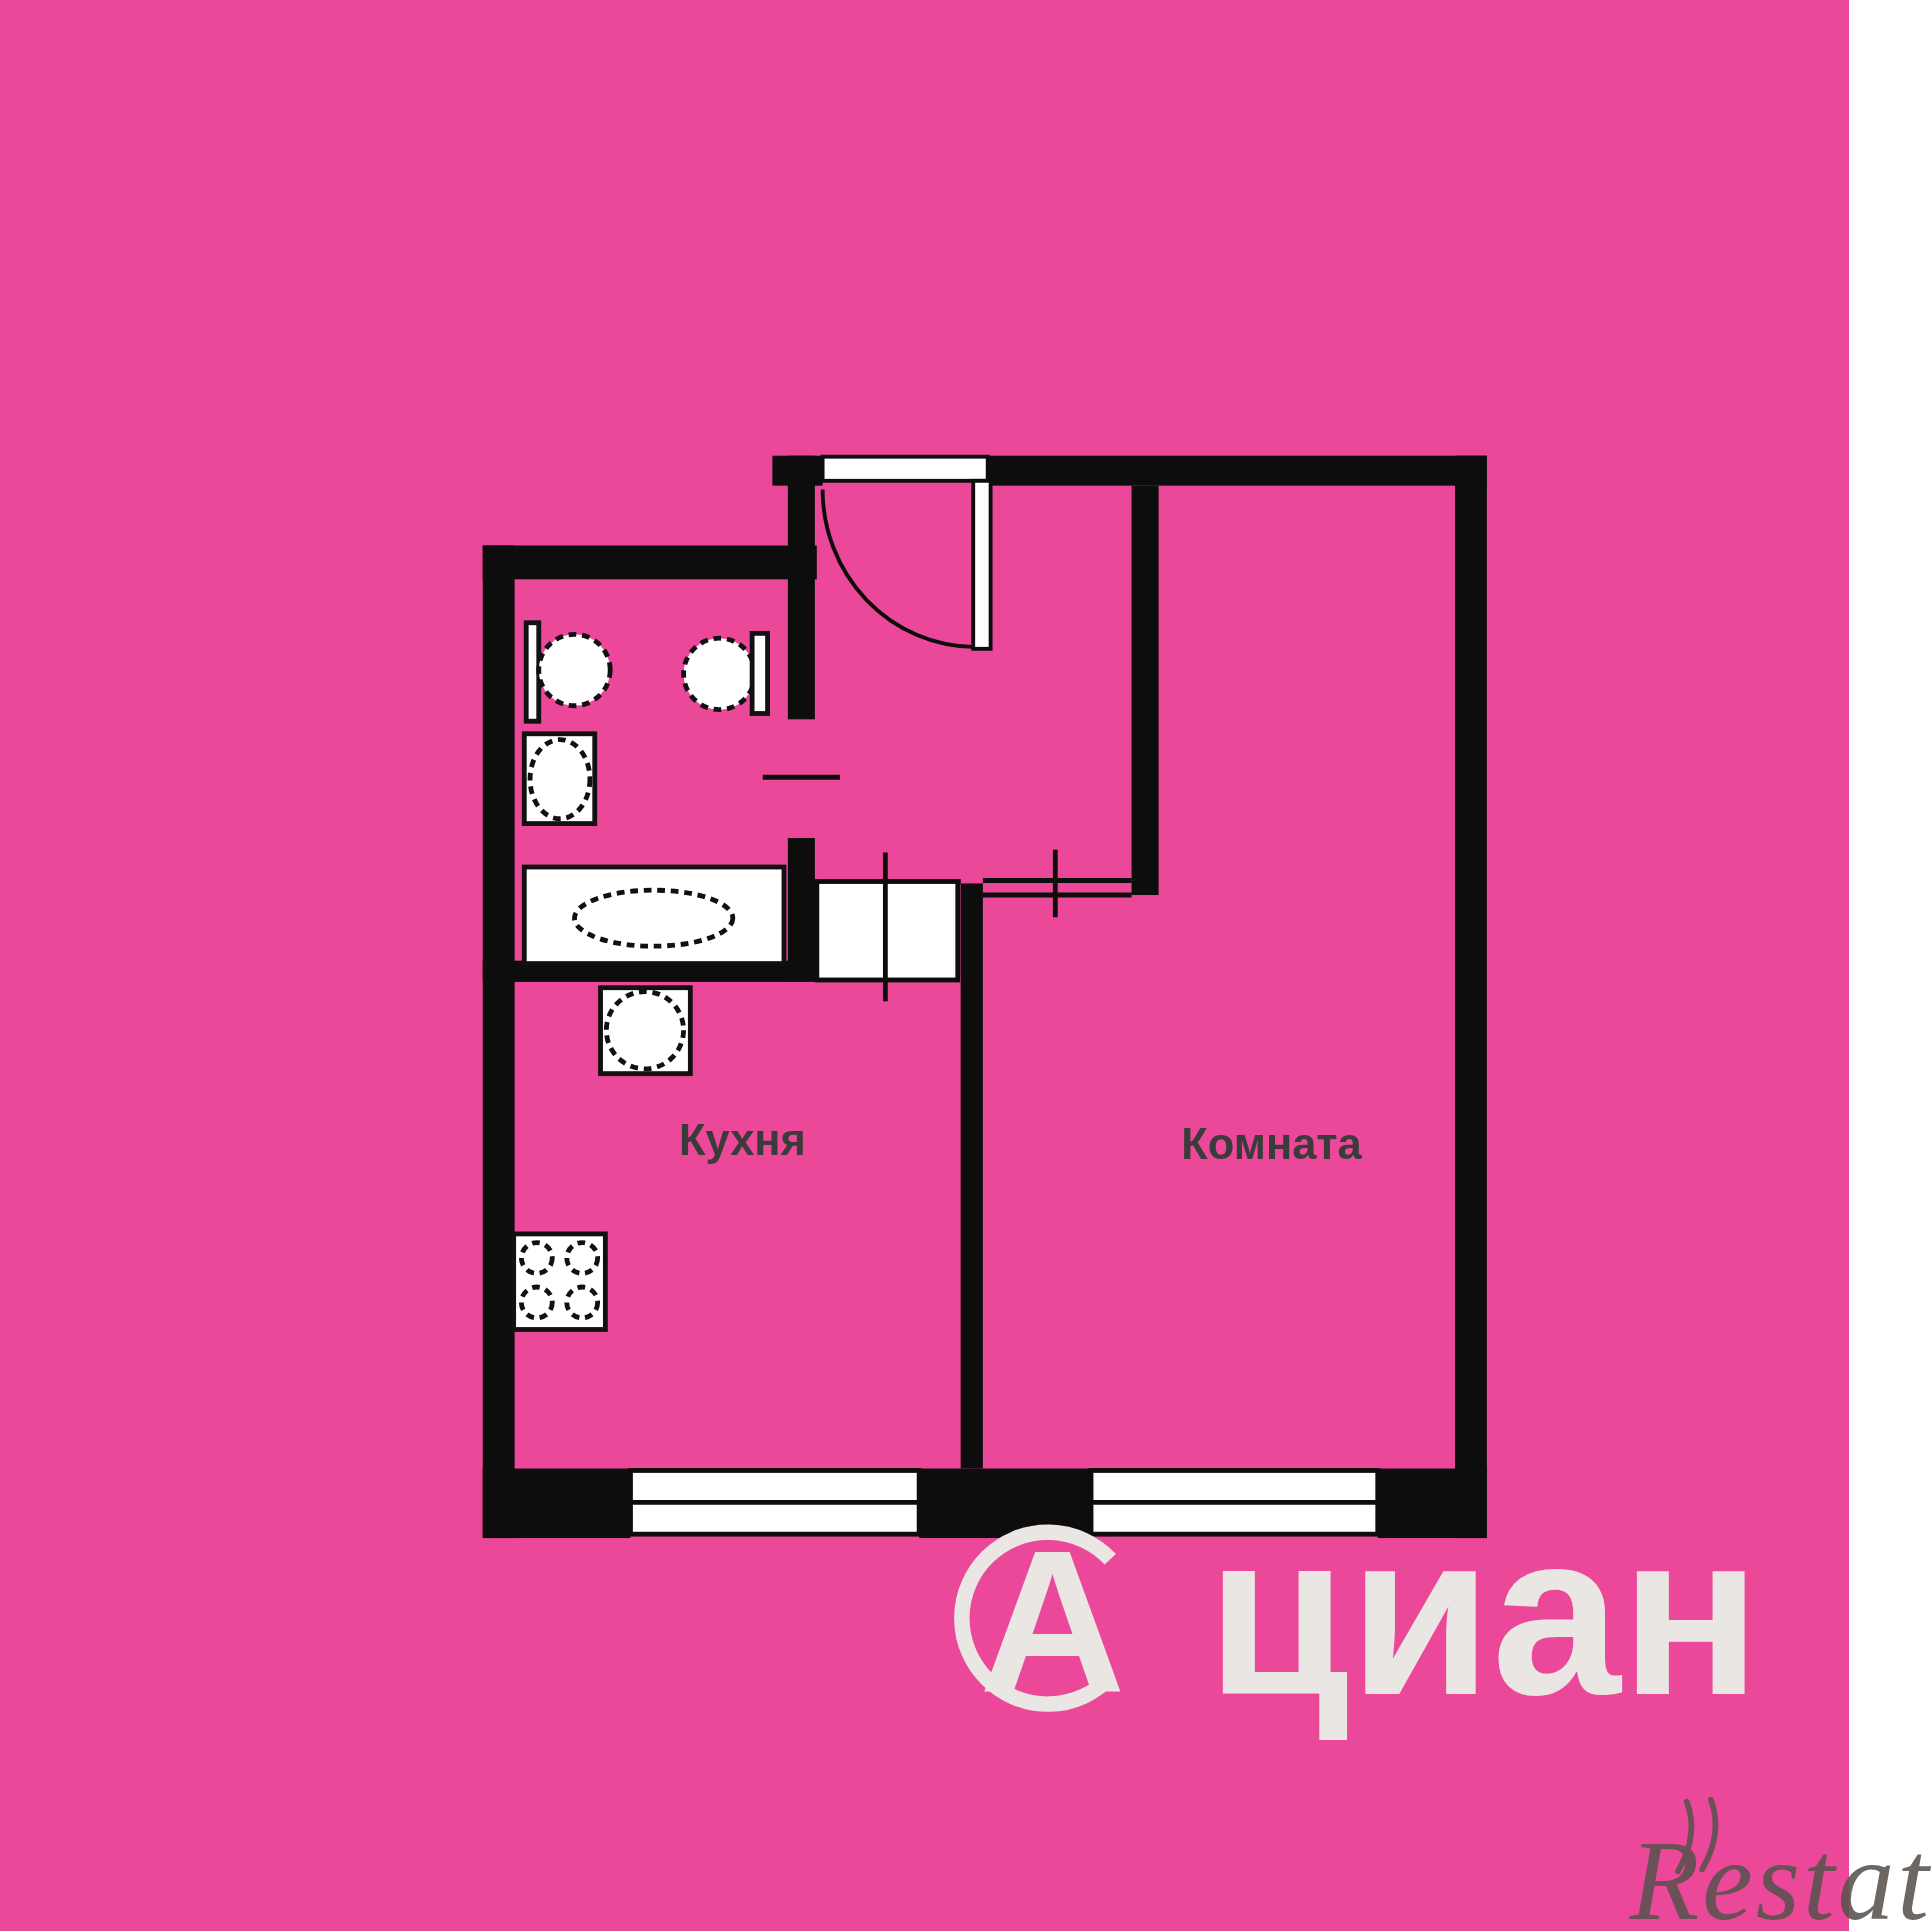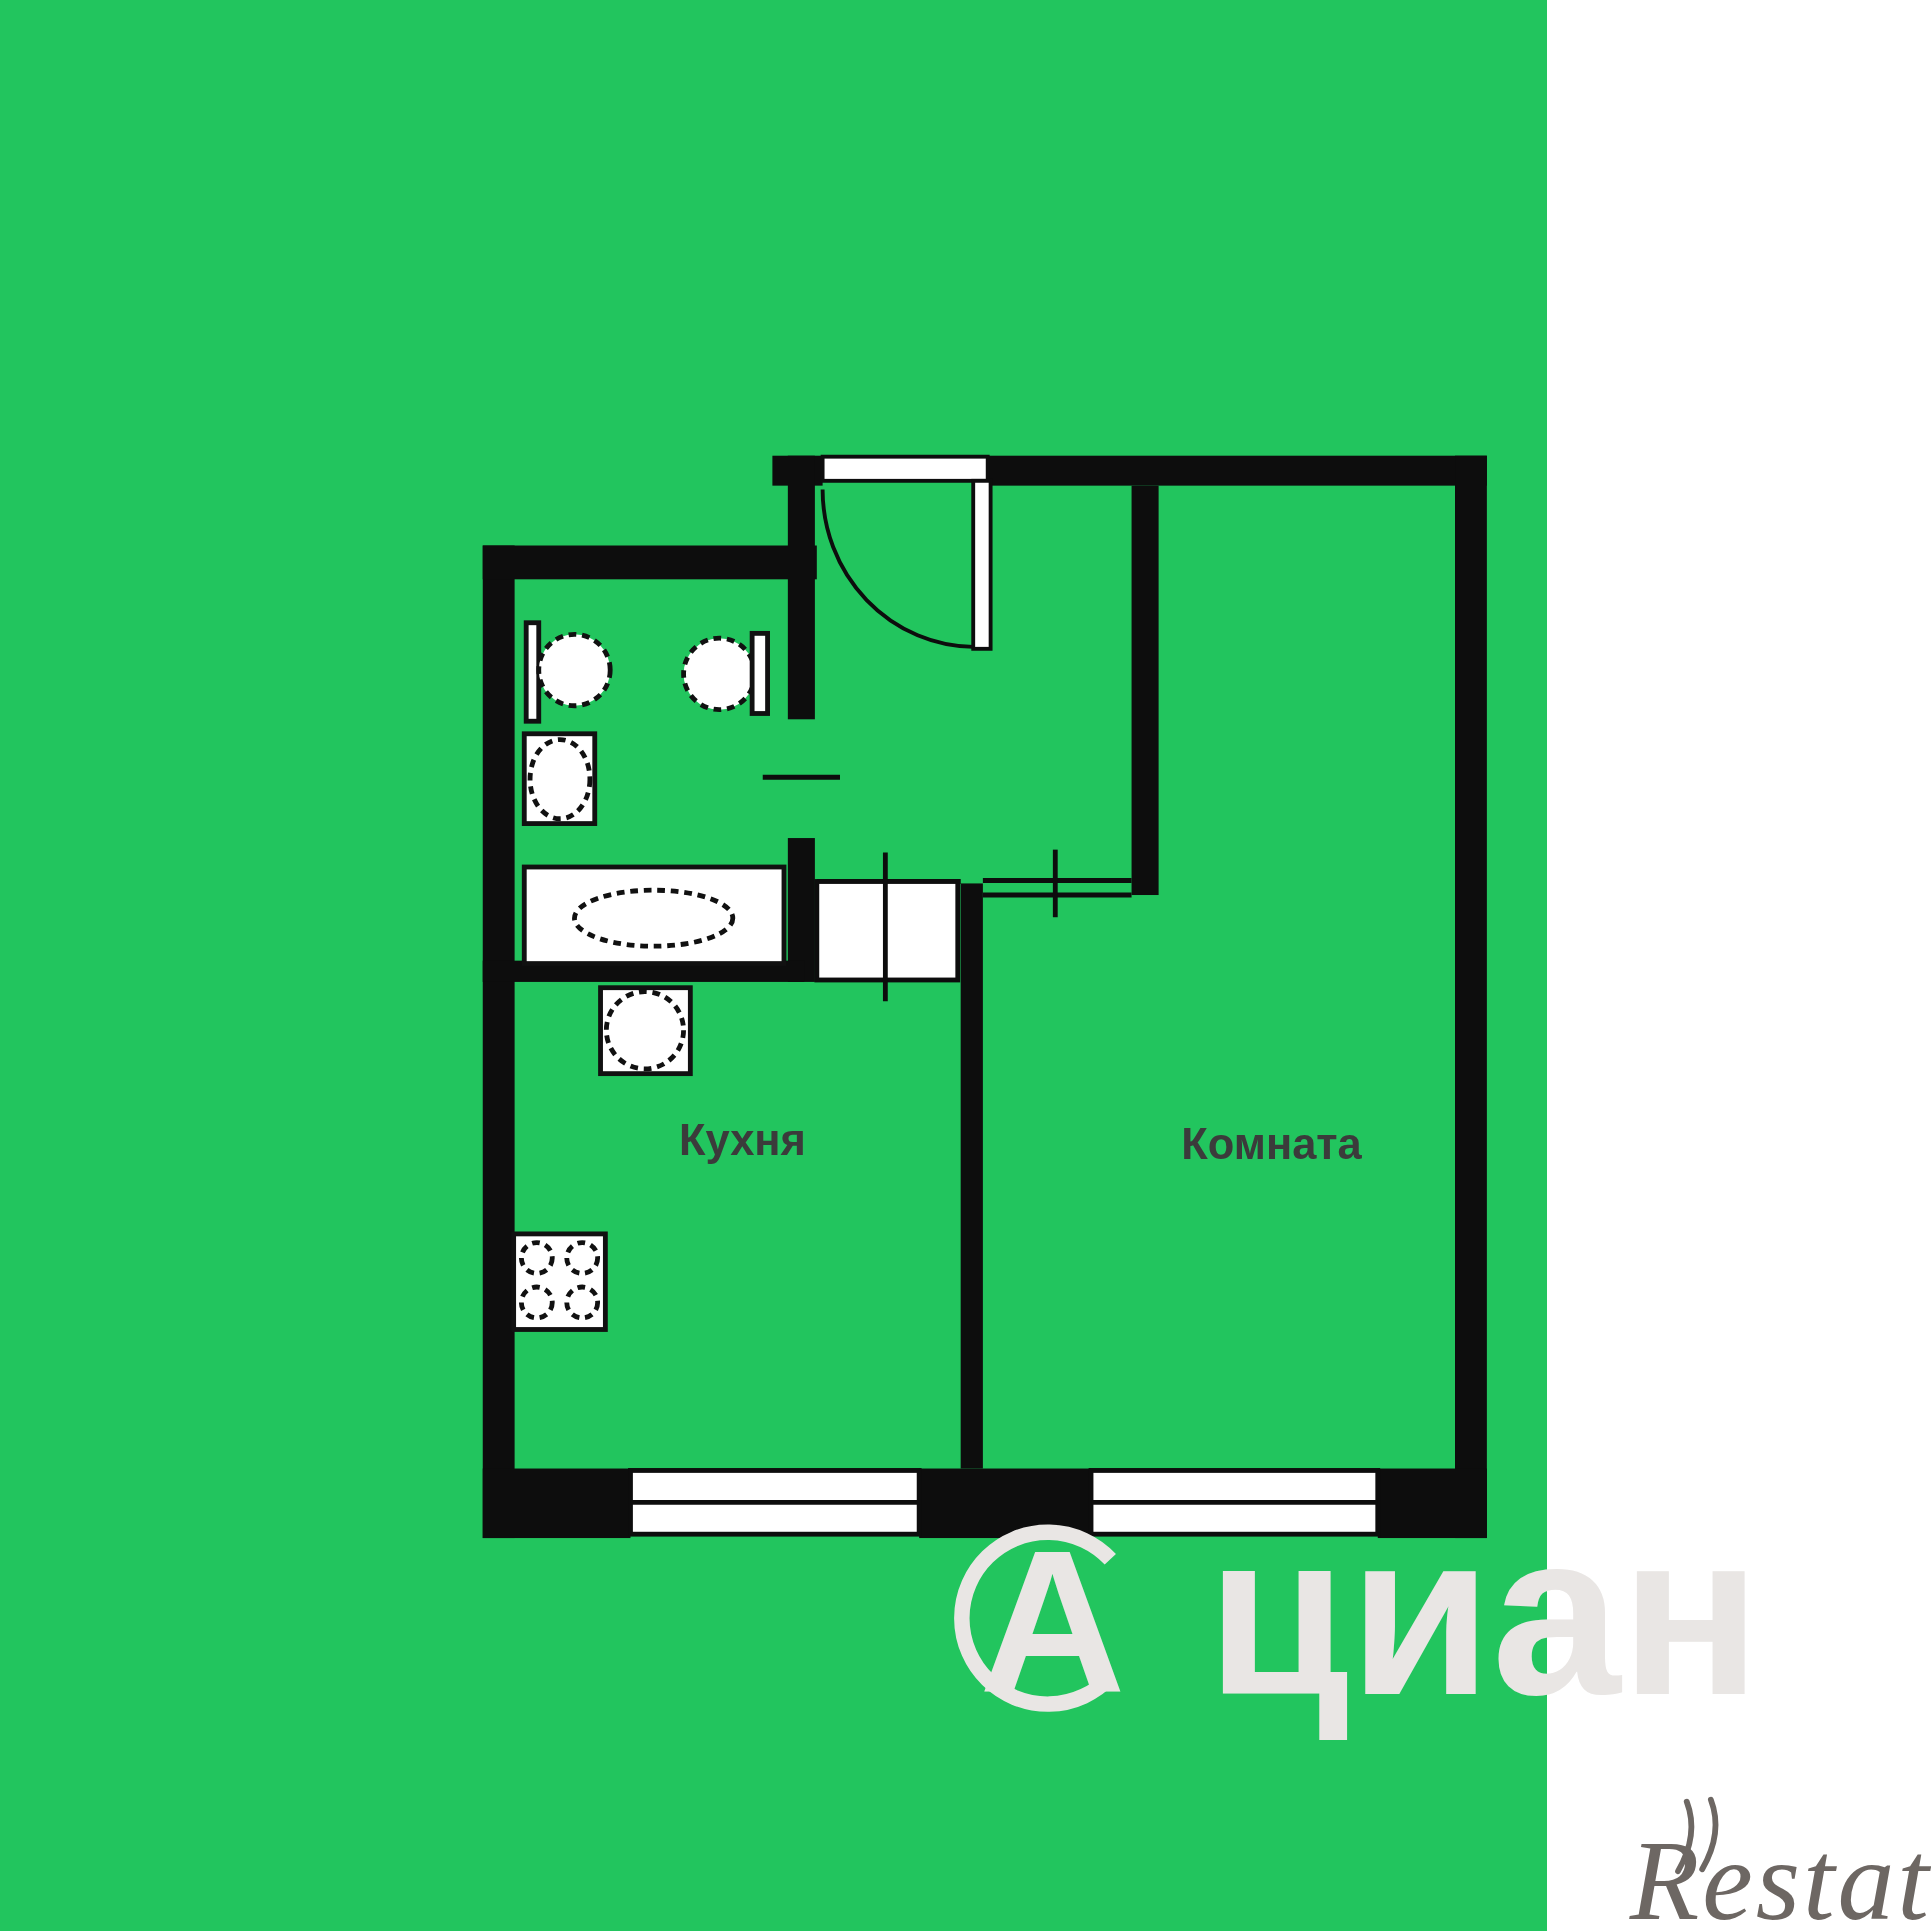--- a/index.html
+++ b/index.html
@@ -6,23 +6,23 @@
     margin: 0;
     padding: 0;
     background: #ffffff;
     width: 1931px;
     height: 1931px;
     overflow: hidden;
     font-family: "Liberation Sans", sans-serif;
   }
   .page {
     position: relative;
-    width: 1547px;
+    width: 1849px;
     height: 1931px;
-    background: #22c55e;
+    background: #ec4899;
   }
   svg { display: block; }
   .wall { fill: #0d0d0d; stroke: none; }
   .thin { stroke: #0d0d0d; stroke-width: 5; fill: none; }
   .thin-white { stroke: #0d0d0d; stroke-width: 5; fill: #ffffff; }
   .fixture { stroke: #111111; stroke-width: 5; fill: #ffffff; }
   .fixture-dash { stroke: #111111; stroke-width: 5; fill: #ffffff; stroke-dasharray: 8 6; }
   .door-part { stroke: #0d0d0d; stroke-width: 4; fill: #ffffff; }
   .arc { stroke: #0d0d0d; stroke-width: 4; fill: none; }
   .room-label {

